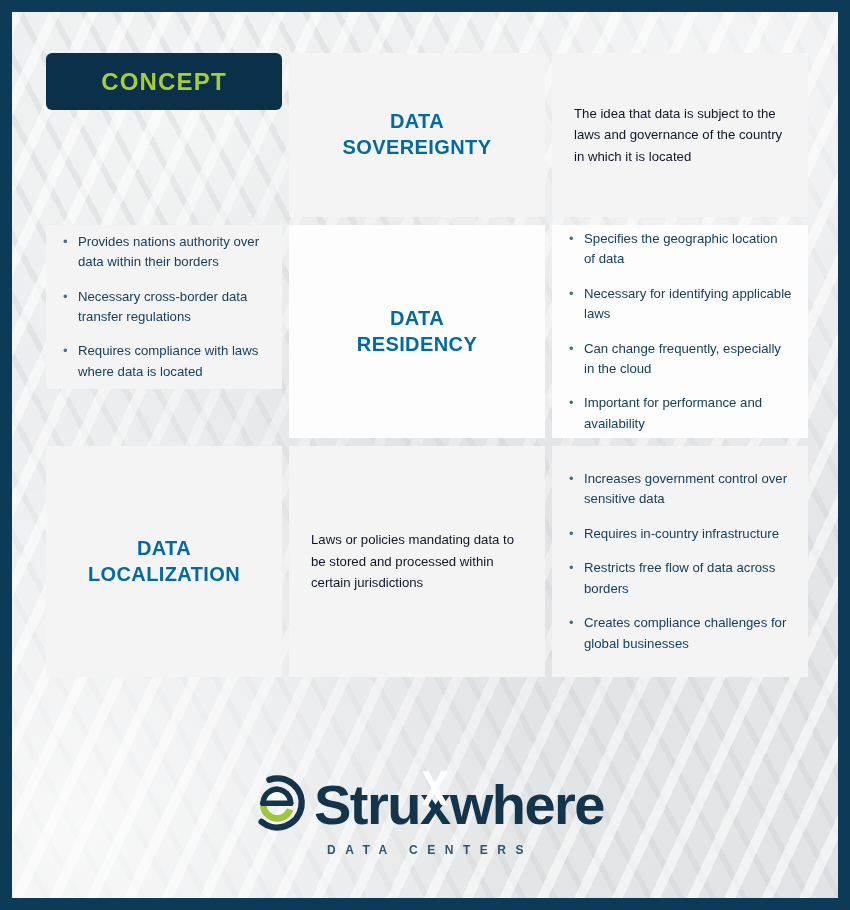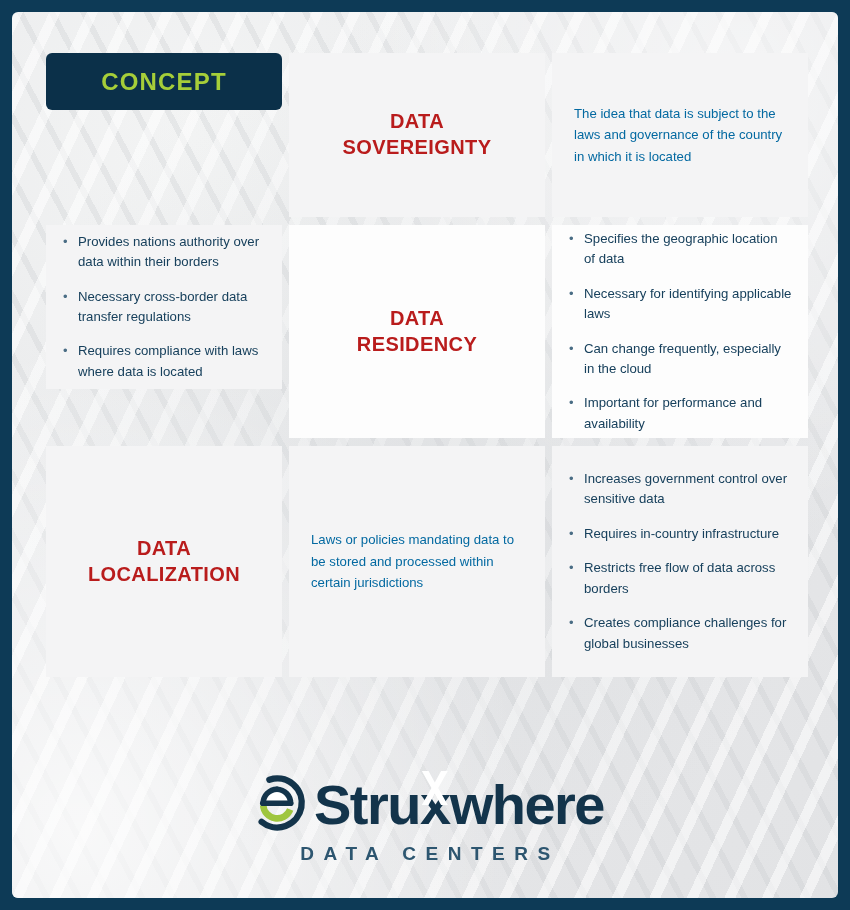--- a/index.html
+++ b/index.html
@@ -35,21 +35,20 @@
         rgba(255,255,255,0.0) 10px,
         rgba(255,255,255,0.0) 34px),
       repeating-linear-gradient(62deg,
         rgba(200,203,206,0.30) 0px,
         rgba(200,203,206,0.30) 6px,
         rgba(255,255,255,0.0) 6px,
         rgba(255,255,255,0.0) 28px),
       radial-gradient(circle at 22% 14%, #f3f4f4 0%, #e6e7e9 55%, #e2e3e5 100%),
       #e7e8ea;
     overflow: hidden;
-    border-radius: 6px;
   }
 
   .canvas::after {
     content: "";
     position: absolute;
     inset: 0;
     pointer-events: none;
     background:
       radial-gradient(ellipse at 8% 92%, rgba(255,255,255,0.75) 0%, rgba(255,255,255,0) 42%),
       radial-gradient(ellipse at 88% 8%, rgba(255,255,255,0.6) 0%, rgba(255,255,255,0) 40%),
@@ -91,29 +90,29 @@
     align-items: center;
     padding: 18px 22px;
   }
 
   .cell.concept {
     justify-content: center;
     text-align: center;
   }
 
   .concept-label {
-    color: #b91c1c;
+    color: #0369a1;
     font-size: 20px;
     font-weight: bold;
     line-height: 1.28;
     letter-spacing: 0.4px;
   }
 
   .definition-text {
-    color: #0369a1;
+    color: #0f172a;
     font-size: 13.2px;
     line-height: 1.62;
   }
 
   .cell.features { padding: 18px 16px 18px 14px; }
 
   .feature-list { width: 100%; }
 
   .feature-item {
     display: flex;
@@ -187,21 +186,21 @@
     height: 34px;
     background: #ffffff;
     clip-path: polygon(0% 0%, 26% 0%, 50% 34%, 74% 0%, 100% 0%,
                        63% 50%, 100% 100%, 74% 100%, 50% 66%,
                        26% 100%, 0% 100%, 37% 50%);
     pointer-events: none;
   }
 
   .logo-sub {
     margin-top: 5px;
-    font-size: 19px;
+    font-size: 12px;
     font-weight: bold;
     letter-spacing: 9.5px;
     color: #2d5670;
     padding-left: 10px;
   }
 </style>
 </head>
 <body>
 
 <div class="frame">

